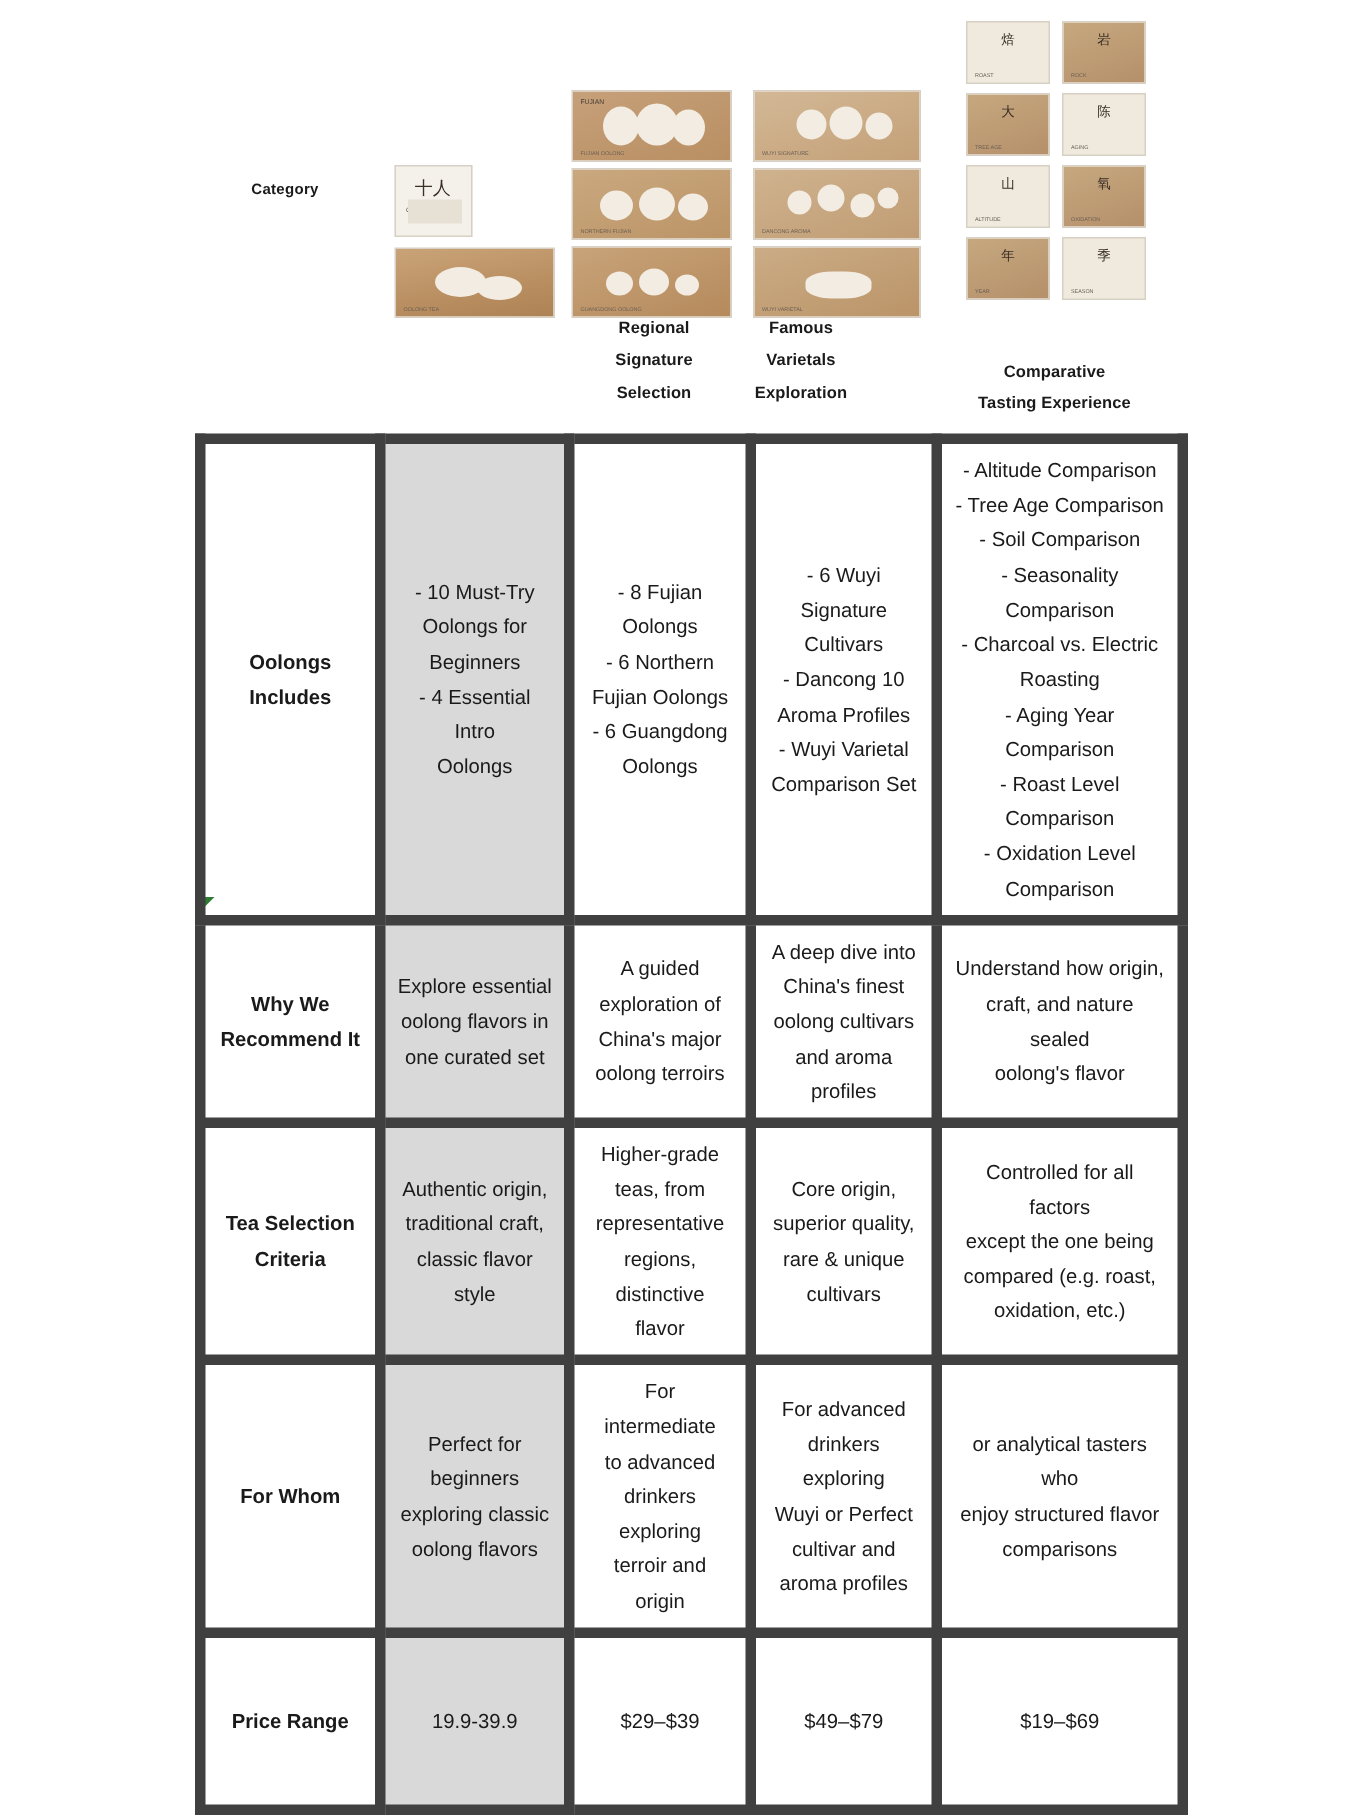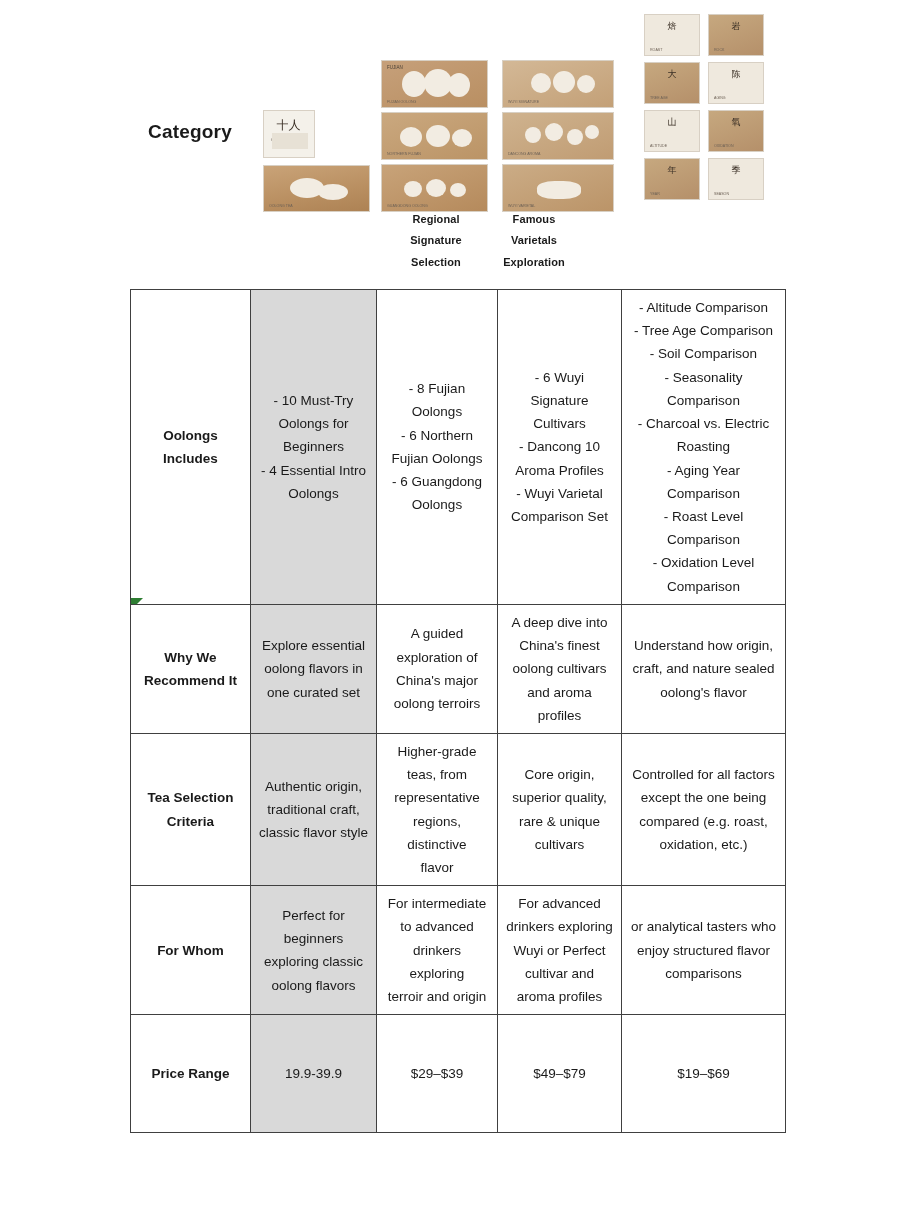--- a/index.html
+++ b/index.html
@@ -31,21 +31,21 @@
     width: 900px;
     height: 290px;
   }
 
   .category-label {
     position: absolute;
     left: 130px;
     top: 121px;
     width: 120px;
     text-align: center;
-    font-size: 19px;
+    font-size: 10px;
     font-weight: bold;
     letter-spacing: .2px;
   }
 
   
   .img-cluster {
     position: absolute;
   }
   .box {
     box-sizing: border-box;
@@ -152,21 +152,21 @@
   
   table.matrix {
     position: absolute;
     left: 130px;
     top: 289px;
     border-collapse: collapse;
     table-layout: fixed;
     width: 655px;
   }
   table.matrix td {
-    border: 1px solid #404040;
+    border: 7px solid #404040;
     vertical-align: middle;
     text-align: center;
     font-size: 13.5px;
     line-height: 1.72;
     padding: 6px 8px;
     box-sizing: border-box;
     color: #1a1a1a;
   }
   td.rowhead {
     width: 120px;
@@ -297,20 +297,22 @@
         </div>
       </div>
     </div>
 
     <div class="col-title ct2 cell-lines">Regional
 Signature
 Selection</div>
     <div class="col-title ct3 cell-lines">Famous
 Varietals
 Exploration</div>
+    <div class="col-title ct4 cell-lines">Comparative
+Tasting Experience</div>
   </div>
 
   <div class="marker"></div>
 
   <table class="matrix">
     <tbody>
       <tr>
         <td class="rowhead cell-lines">Oolongs Includes</td>
         <td class="col1 cell-lines">- 10 Must-Try
 Oolongs for

